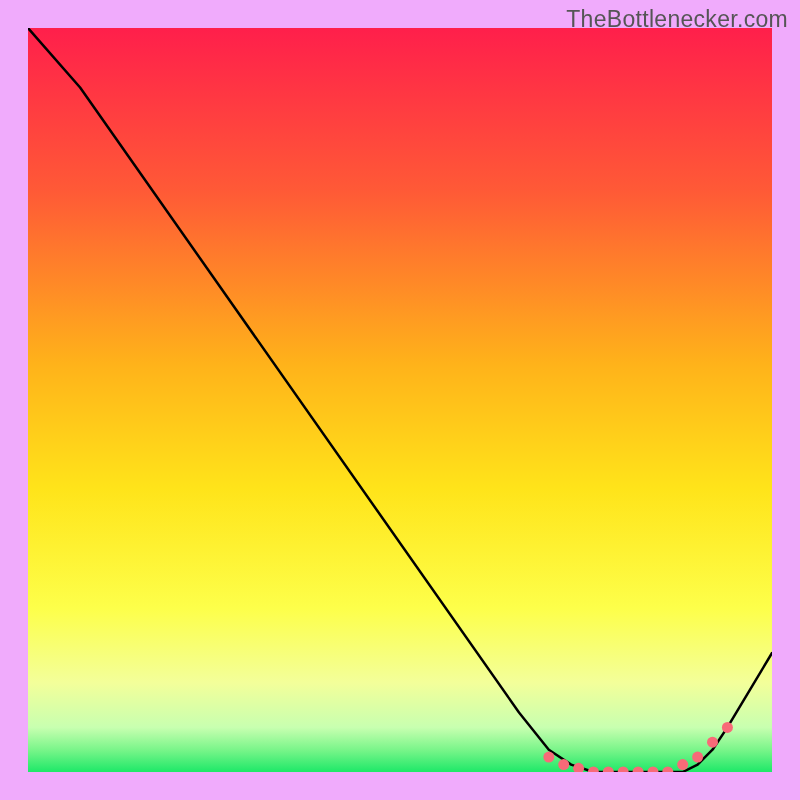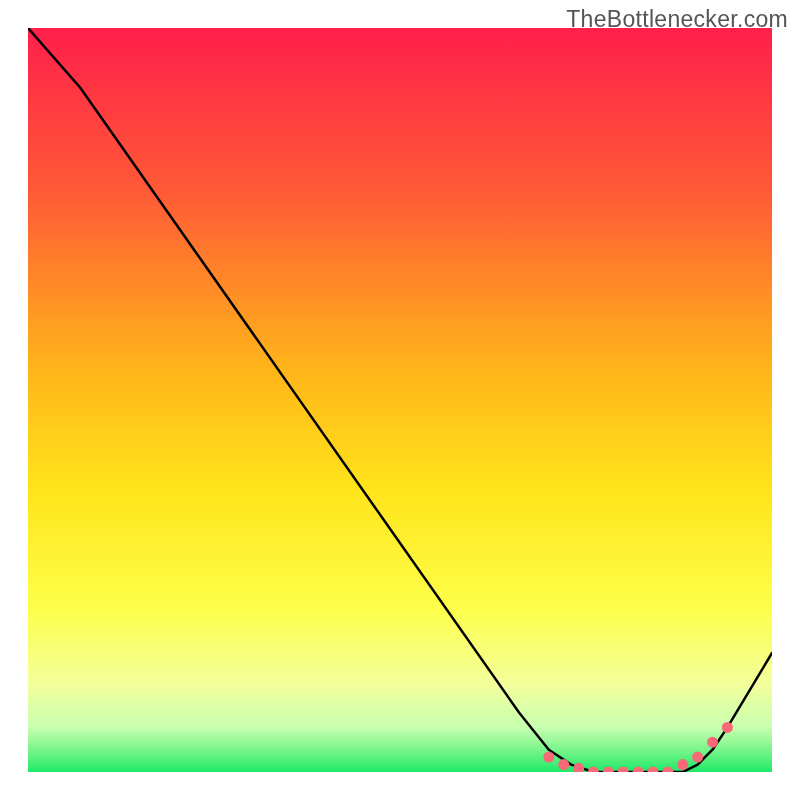--- a/index.html
+++ b/index.html
@@ -8,21 +8,21 @@
     width: 800px;
     height: 800px;
     overflow: hidden;
     background: #000;
     font-family: Arial, Helvetica, sans-serif;
   }
   .frame {
     position: relative;
     width: 800px;
     height: 800px;
-    background: #ffffff;
+    background: #f0abfc;
   }
   .watermark {
     position: absolute;
     top: 6px;
     right: 12px;
     color: #555;
     font-size: 23px;
     font-weight: 500;
     letter-spacing: 0.3px;
     z-index: 5;

